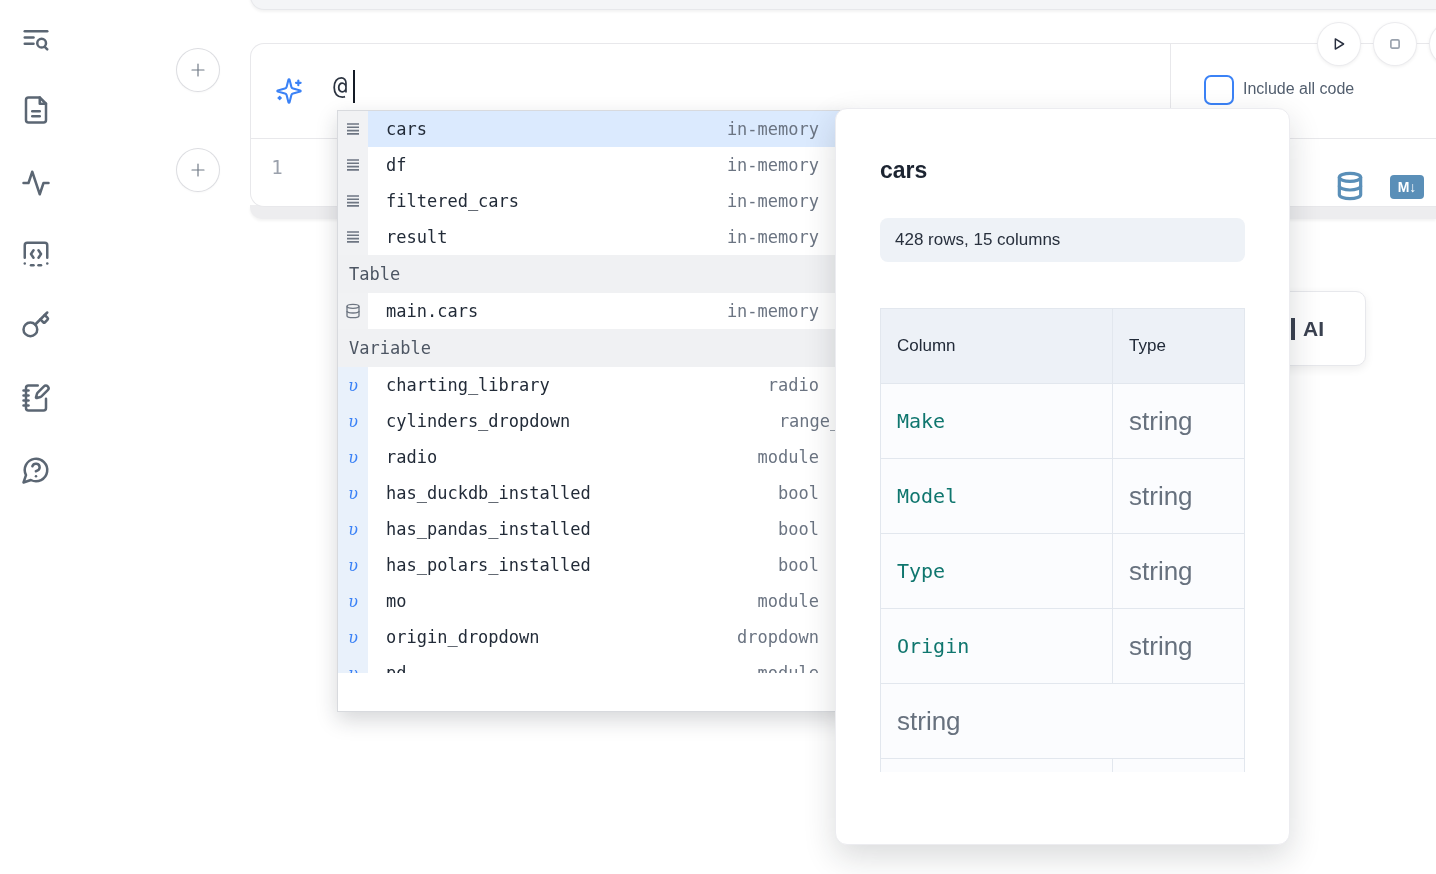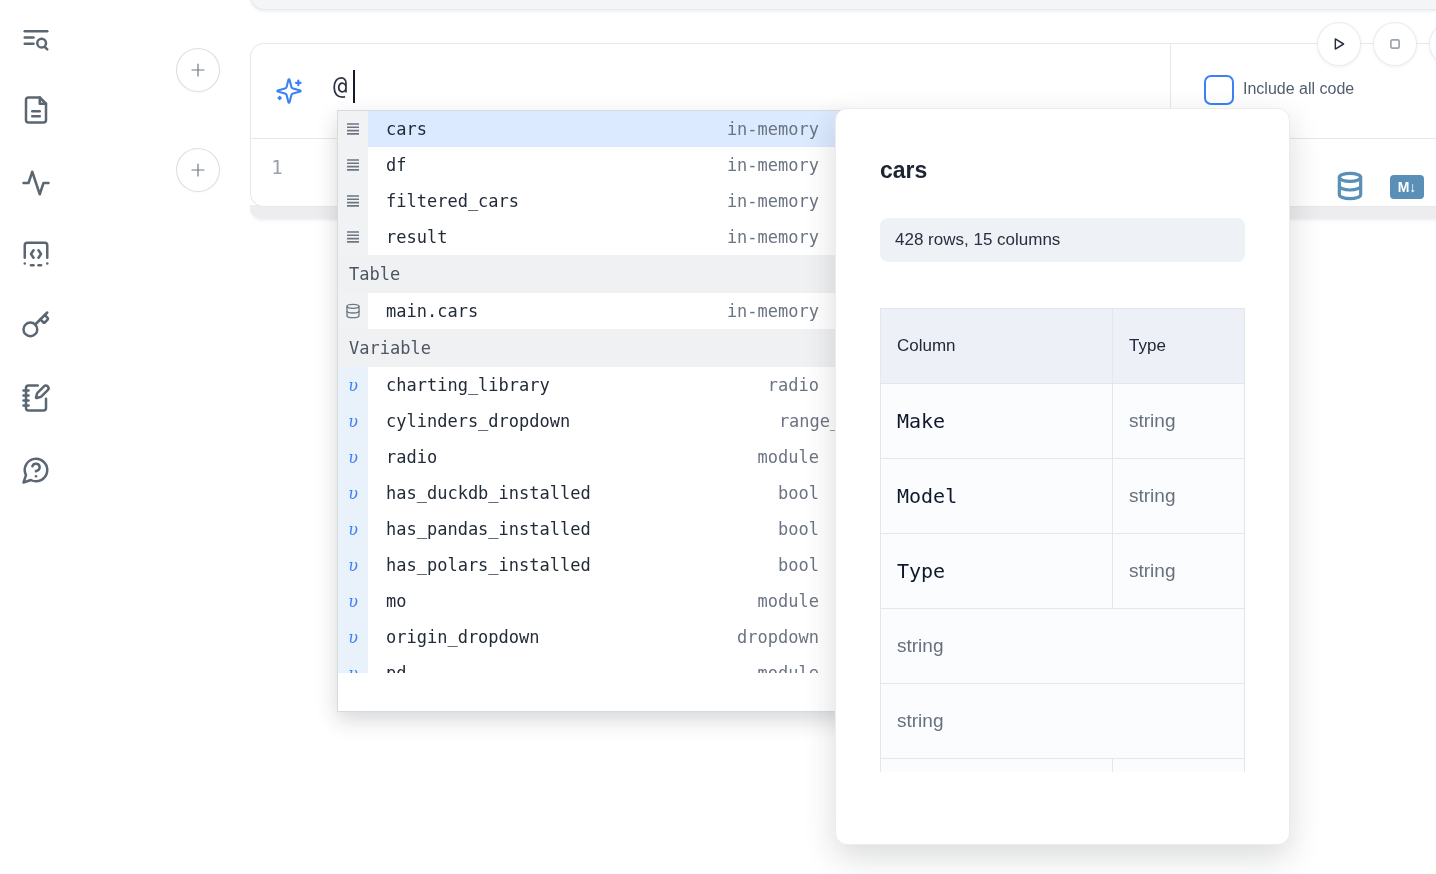--- a/index.html
+++ b/index.html
@@ -92,22 +92,22 @@
   .pill{margin-top:34px;height:44px;background:#eef2f7;border-radius:8px;display:flex;
         align-items:center;padding-left:15px;font-size:17px;color:#28303d;}
   .ptable-clip{margin-top:46px;height:464px;overflow:hidden;}
   .ptable{border:1px solid #e2e7ee;box-sizing:border-box;}
   .prow{display:flex;height:74px;border-top:1px solid #e2e7ee;background:#fbfcfe;}
   .prow:first-child{border-top:none;background:#edf1f7;}
   .pc1{width:232px;flex:none;border-right:1px solid #e2e7ee;display:flex;align-items:center;
        padding-left:16px;box-sizing:border-box;}
   .pc2{flex:1;display:flex;align-items:center;padding-left:16px;box-sizing:border-box;}
   .phead{font-size:17px;color:#212a38;}
-  .pname{font-family:"DejaVu Sans Mono",monospace;font-size:20px;color:#0f172a;}
-  .ptype{font-size:19px;color:#67717e;}
+  .pname{font-family:"DejaVu Sans Mono",monospace;font-size:20px;color:#0f766e;}
+  .ptype{font-size:26px;color:#67717e;}
   .prow.partial{height:20px;}
 </style>
 </head>
 <body>
 
 <div class="canvas">
 
   <div class="sidebar">
     <span class="sb-item" style="top:25px"><span><svg viewBox="0 0 24 24" fill="none" stroke="currentColor" stroke-width="2" stroke-linecap="round" stroke-linejoin="round">
             <path d="M21 5H3"></path>
@@ -205,20 +205,24 @@
 
   <div class="db-action"><svg viewBox="0 0 24 24" fill="none" stroke="currentColor" stroke-width="2.4" stroke-linecap="round">
         <ellipse cx="12" cy="5.5" rx="8" ry="3"></ellipse>
         <path d="M4 5.5v13c0 1.66 3.58 3 8 3s8-1.34 8-3v-13"></path>
         <path d="M4 12c0 1.66 3.58 3 8 3s8-1.34 8-3"></path>
       </svg></div>
   <div class="md-badge">
       <span>M↓</span>
     </div>
 
+  <div class="ai-card">
+    <span class="ai-bar"></span>
+    <span class="ai-label">AI</span>
+  </div>
 
   <div class="ac">
 
     <div class="ac-row selected">
       <span class="gut gut-gray">
           <svg viewBox="0 0 16 16" fill="none" stroke="currentColor" stroke-width="1.6">
             <path d="M2 3h12M2 6.3h12M2 9.6h12M2 12.9h12"></path>
           </svg>
         </span>
       <span class="rowc">
@@ -378,20 +382,21 @@
         </div>
         <div class="prow">
           <span class="pc1 pname">Model</span>
           <span class="pc2 ptype">string</span>
         </div>
         <div class="prow">
           <span class="pc1 pname">Type</span>
           <span class="pc2 ptype">string</span>
         </div>
         <div class="prow">
+          <span class="pc1 pname">Origin</span>
           <span class="pc2 ptype">string</span>
         </div>
         <div class="prow">
           <span class="pc2 ptype">string</span>
         </div>
         <div class="prow partial">
           <span class="pc1"></span>
           <span class="pc2"></span>
         </div>
       </div>

